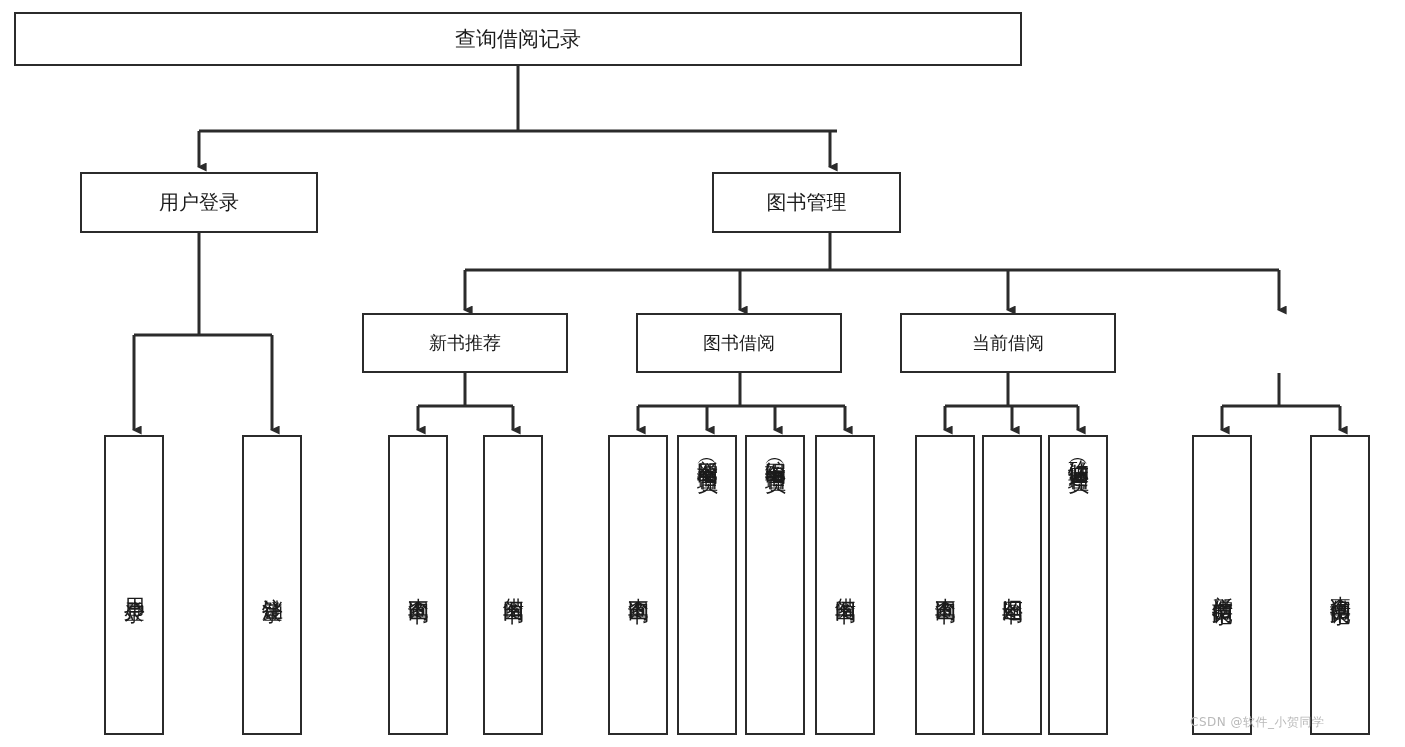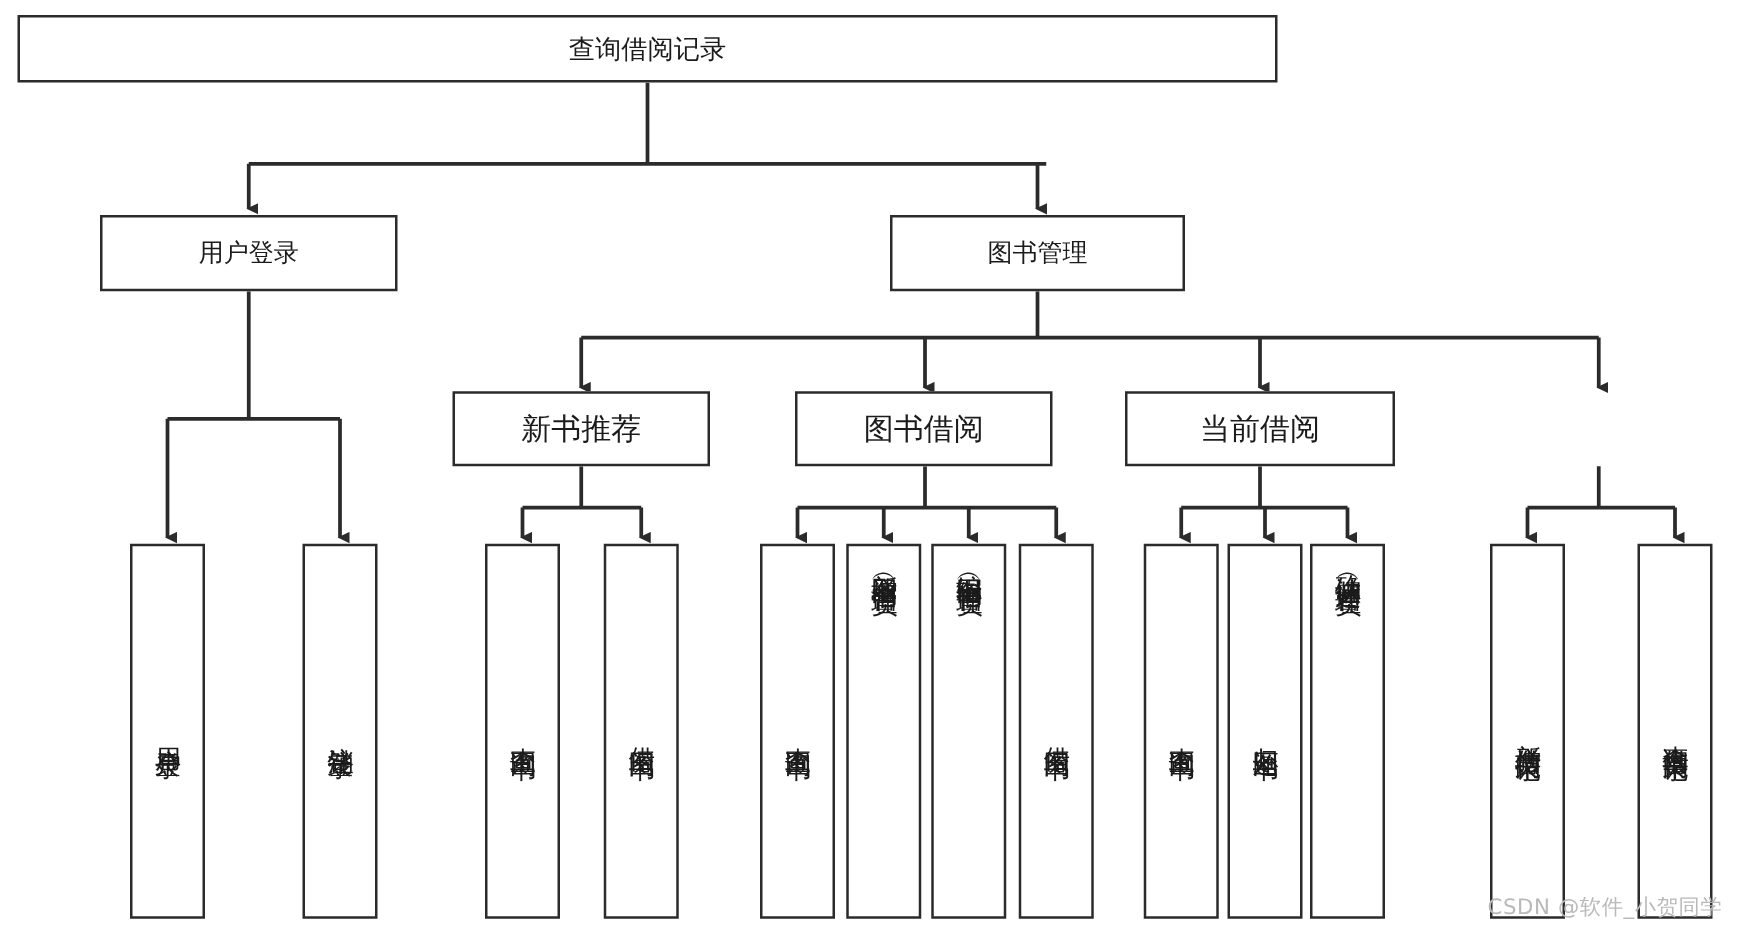--- a/index.html
+++ b/index.html
@@ -32,21 +32,21 @@
     justify-content: center;
     color: #1b1b1b;
   }
   .node.root {
     font-size: 21px;
   }
   .node.level2 {
     font-size: 20px;
   }
   .node.level3 {
-    font-size: 24px;
+    font-size: 18px;
   }
   .node.leaf {
     font-size: 21px;
     align-items: flex-start;
     justify-content: center;
     padding-top: 0;
   }
   .vtext {
     writing-mode: vertical-rl;
     text-orientation: upright;
@@ -63,21 +63,21 @@
     justify-content: center;
   }
   .leaf-inner.top {
     align-items: flex-start;
     padding-top: 6px;
   }
   .watermark {
     position: absolute;
     left: 1190px;
     top: 714px;
-    font-size: 17px;
+    font-size: 12px;
     color: #b9b9b9;
     letter-spacing: 0.5px;
     white-space: nowrap;
     font-family: "DejaVu Sans", "Liberation Sans", sans-serif;
   }
 </style>
 </head>
 <body>
 
 <div id="canvas">
@@ -132,21 +132,21 @@
     </g>
   </svg>
 
   <div class="node root" style="left:14px; top:12px; width:1008px; height:54px;">
     <span>查询借阅记录</span>
   </div>
 
   <div class="node level2" style="left:80px; top:172px; width:238px; height:61px;">
     <span>用户登录</span>
   </div>
-  <div class="node level2" style="left:712px; top:172px; width:236px; height:61px;justify-content:center;">
+  <div class="node level2" style="left:712px; top:172px; width:189px; height:61px;justify-content:center;">
     <span>图书管理</span>
   </div>
 
   <div class="node level3" style="left:362px; top:313px; width:206px; height:60px;">
     <span>新书推荐</span>
   </div>
   <div class="node level3" style="left:636px; top:313px; width:206px; height:60px;">
     <span>图书借阅</span>
   </div>
   <div class="node level3" style="left:900px; top:313px; width:216px; height:60px;align-items:center;">

